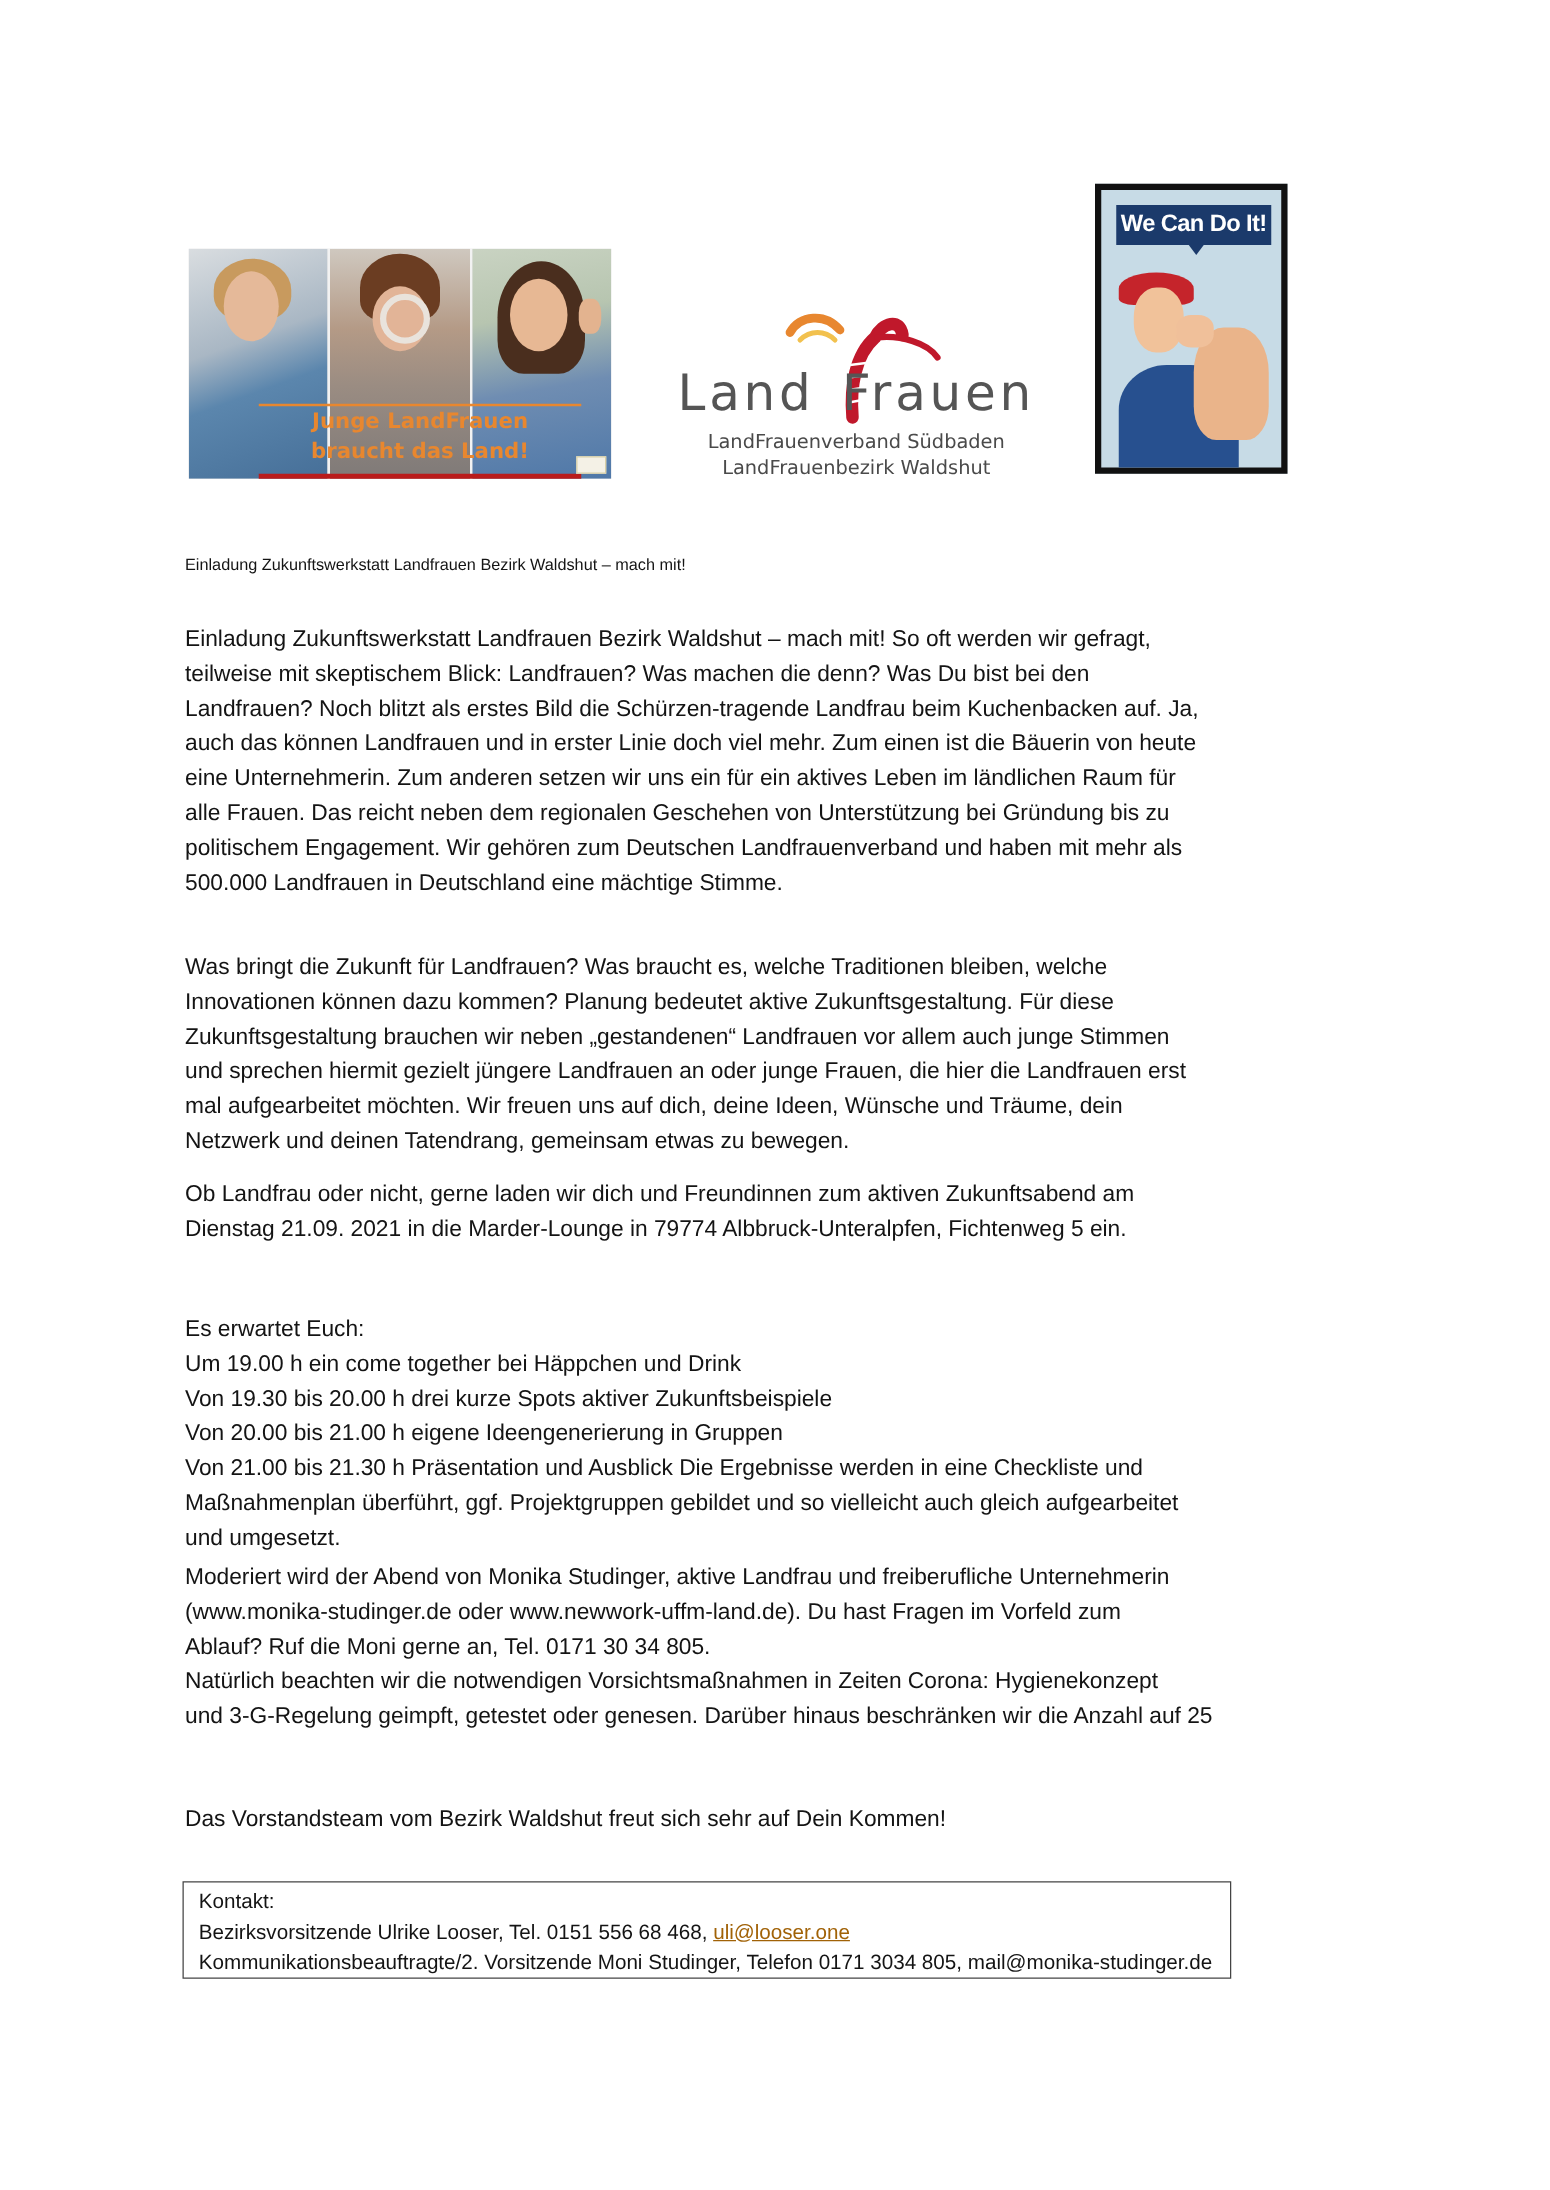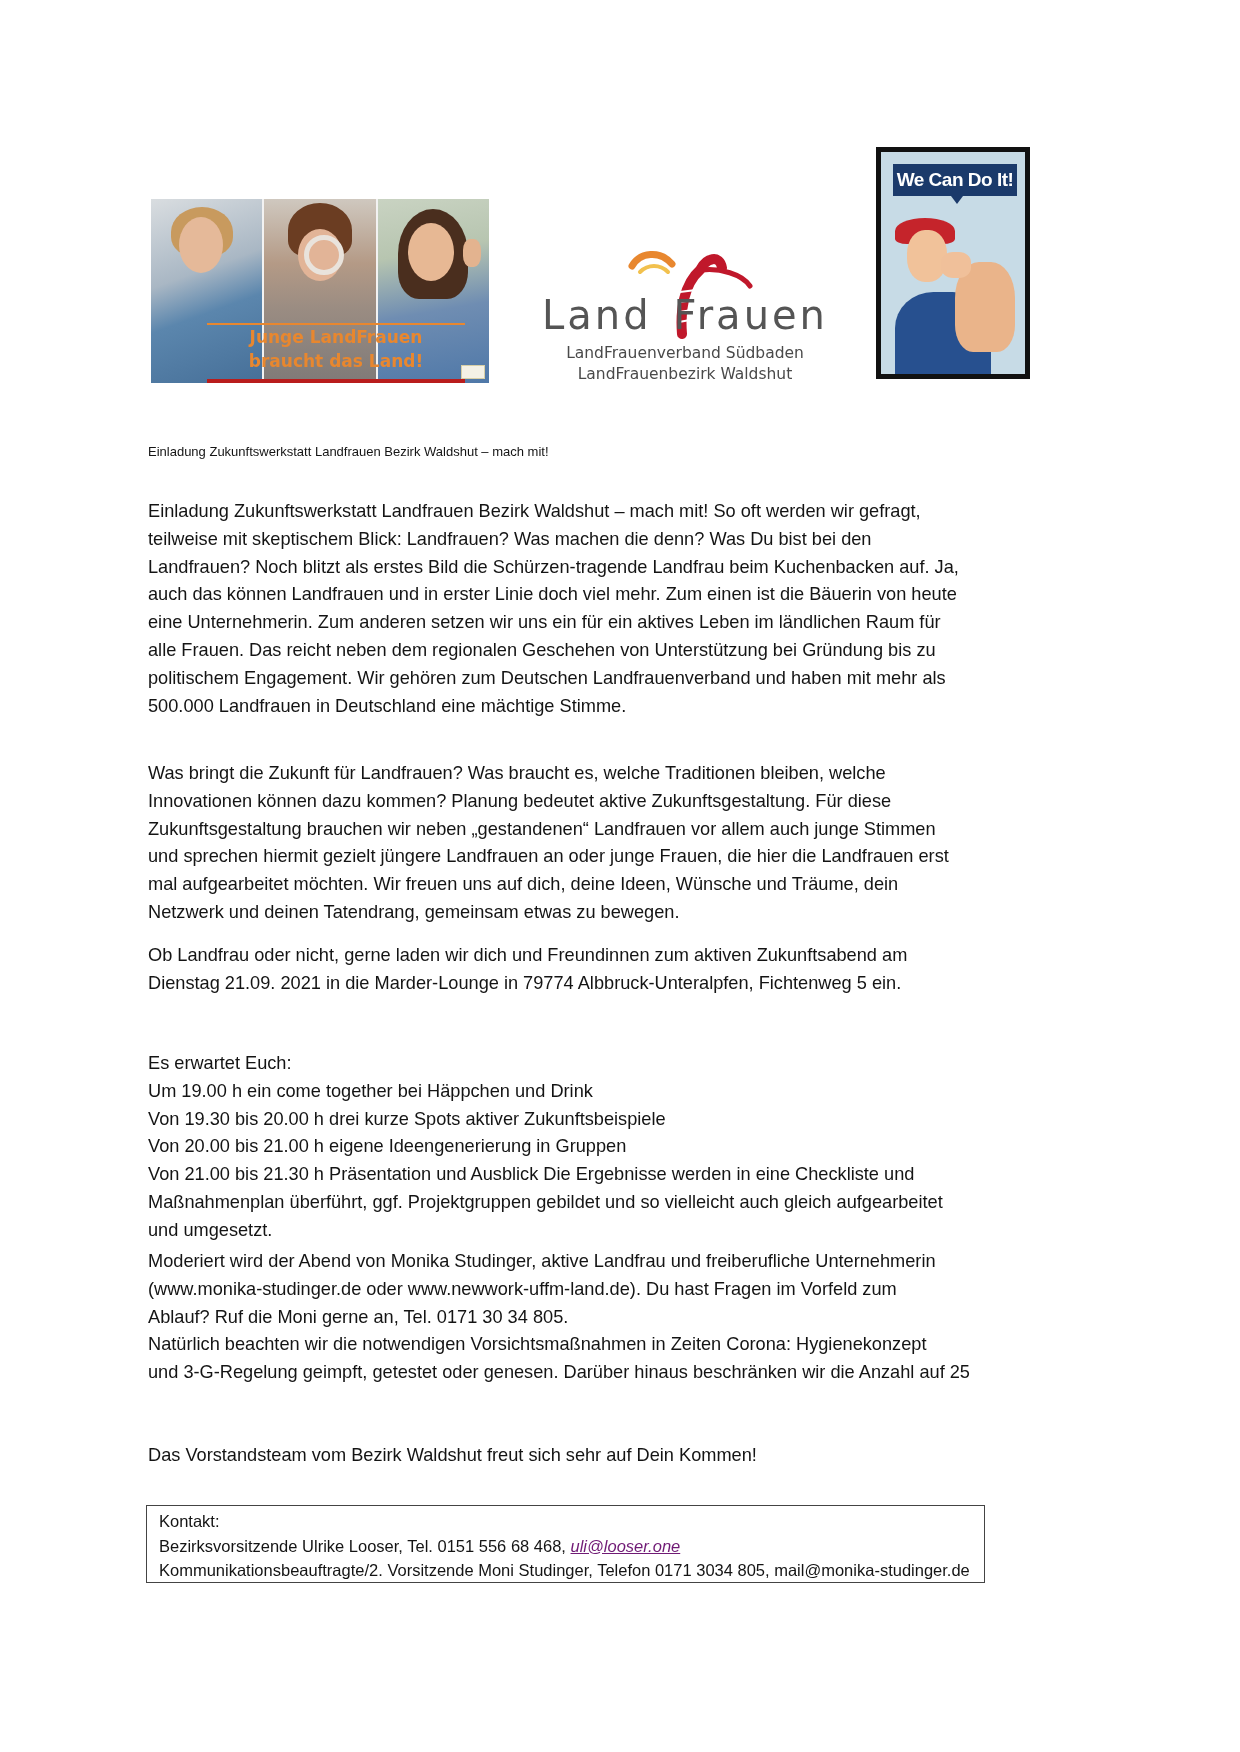--- a/index.html
+++ b/index.html
@@ -83,21 +83,21 @@
     .p5 { top: 1248px; }
     .p6 { top: 1442px; }
 
     .contact {
       position: absolute; left: 146px; top: 1505px; width: 839px; height: 78px;
       border: 1.5px solid #444; box-sizing: border-box;
       font-family: "Liberation Sans", sans-serif; font-size: 16.5px; color: #141414;
       padding: 3px 0 0 12px; line-height: 24.5px;
     }
     .contact .ln { display: block; white-space: nowrap; }
-    .contact a { color: #701a75; text-decoration: underline; font-style: italic; }
+    .contact a { color: #a16207; text-decoration: underline; }
   </style>
 </head>
 <body>
 
 <div class="page">
 
   <div class="collage">
     <div class="panel panel-1">
       <div class="hair"></div>
         <div class="face"></div>

